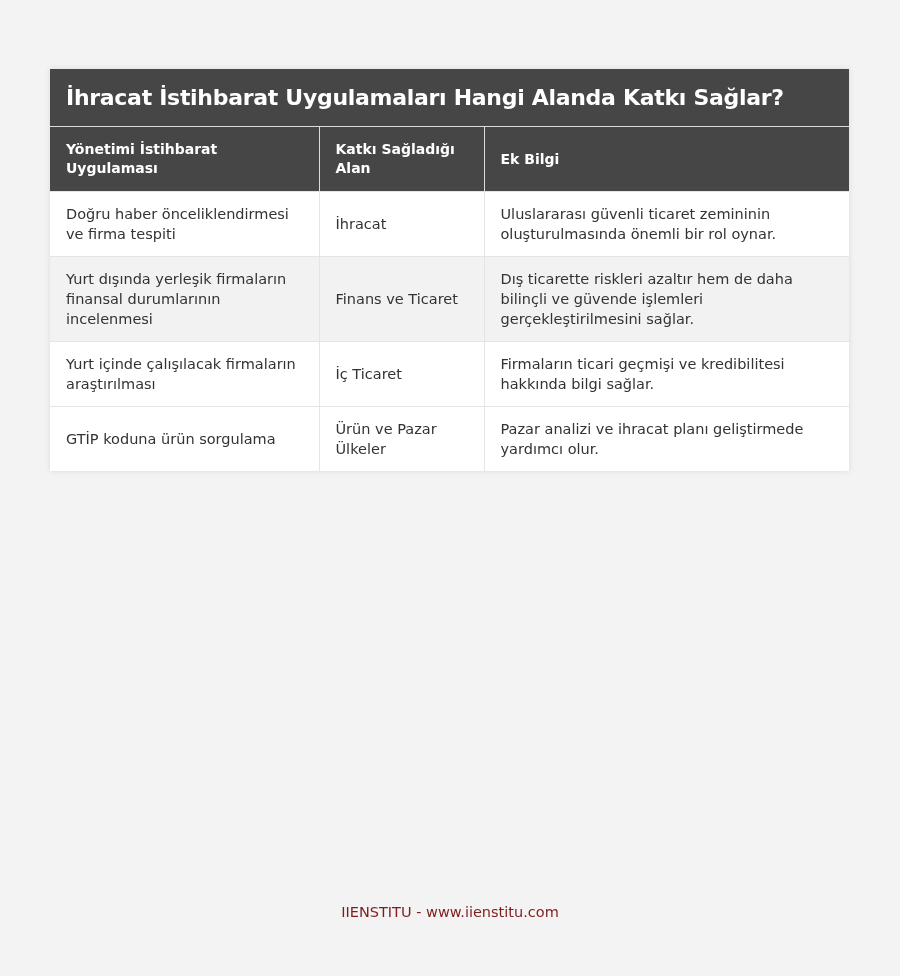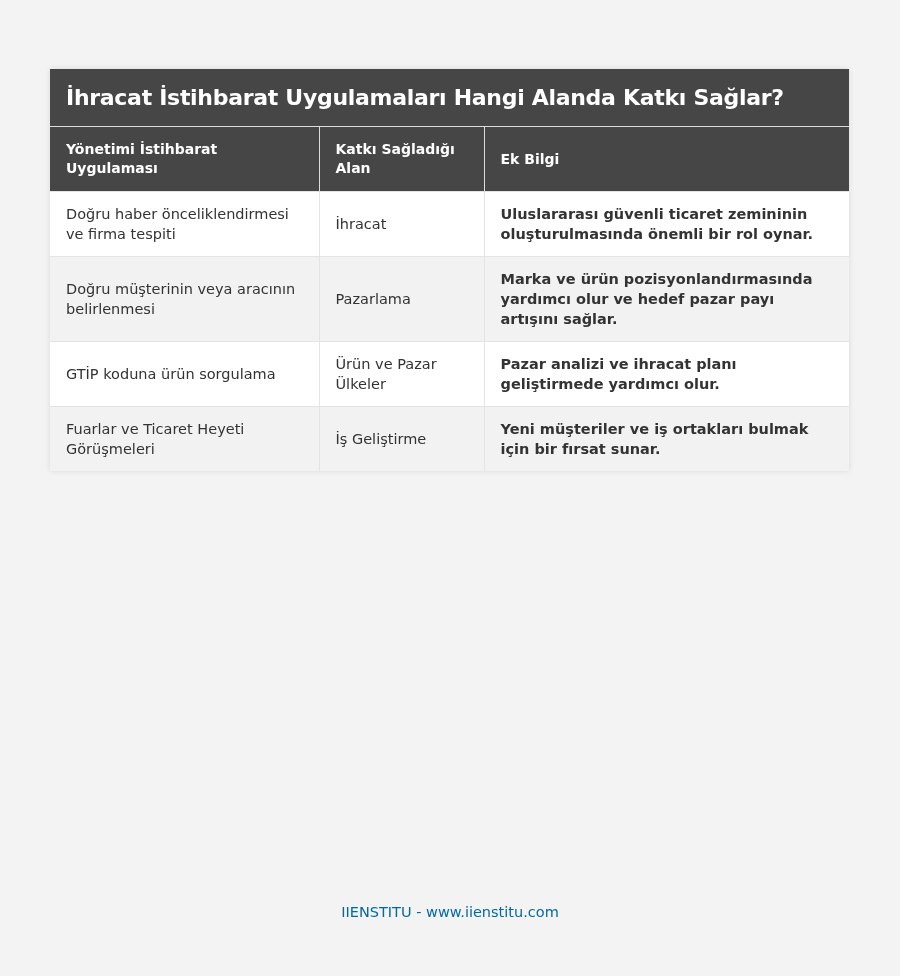--- a/index.html
+++ b/index.html
@@ -50,31 +50,31 @@
   th:last-child { border-right: none; }
   td {
     font-size: 14.5px;
     color: #333333;
     padding: 11px 16px;
     line-height: 20px;
     vertical-align: middle;
     border-right: 1px solid #e4e4e4;
     border-top: 1px solid #e4e4e4;
   }
-  td:last-child { border-right: none; font-weight: bold; }
+  td:last-child { border-right: none; }
   tr.odd td { background: #ffffff; }
   tr.even td { background: #f2f2f2; }
   tr.h2 td { height: 42px; }
   tr.h3 td { height: 62px; }
   .footer {
     position: absolute;
     left: 0; right: 0; top: 904px;
     text-align: center;
     font-size: 14.5px;
-    color: #0369a1;
+    color: #7f1d1d;
   }
 </style>
 </head>
 <body>
 
 <div class="card">
   <div class="title">İhracat İstihbarat Uygulamaları Hangi Alanda Katkı Sağlar?</div>
   <table>
     <colgroup>
         <col class="c1">
@@ -88,31 +88,31 @@
         <th>Ek Bilgi</th>
       </tr>
     </thead>
     <tbody>
       <tr class="odd h2">
         <td>Doğru haber önceliklendirmesi ve firma tespiti</td>
         <td>İhracat</td>
         <td>Uluslararası güvenli ticaret zemininin oluşturulmasında önemli bir rol oynar.</td>
       </tr>
       <tr class="even h3">
-        <td>Doğru müşterinin veya aracının belirlenmesi</td>
-        <td>Pazarlama</td>
-        <td>Marka ve ürün pozisyonlandırmasında yardımcı olur ve hedef pazar payı artışını sağlar.</td>
+        <td>Yurt dışında yerleşik firmaların finansal durumlarının incelenmesi</td>
+        <td>Finans ve Ticaret</td>
+        <td>Dış ticarette riskleri azaltır hem de daha bilinçli ve güvende işlemleri gerçekleştirilmesini sağlar.</td>
+      </tr>
+      <tr class="odd h2">
+        <td>Yurt içinde çalışılacak firmaların araştırılması</td>
+        <td>İç Ticaret</td>
+        <td>Firmaların ticari geçmişi ve kredibilitesi hakkında bilgi sağlar.</td>
       </tr>
       <tr class="odd h2">
         <td>GTİP koduna ürün sorgulama</td>
         <td>Ürün ve Pazar Ülkeler</td>
         <td>Pazar analizi ve ihracat planı geliştirmede yardımcı olur.</td>
-      </tr>
-      <tr class="even h2">
-        <td>Fuarlar ve Ticaret Heyeti Görüşmeleri</td>
-        <td>İş Geliştirme</td>
-        <td>Yeni müşteriler ve iş ortakları bulmak için bir fırsat sunar.</td>
       </tr>
     </tbody>
   </table>
 </div>
 
 <div class="footer">IIENSTITU - www.iienstitu.com</div>
 
 </body></html>

